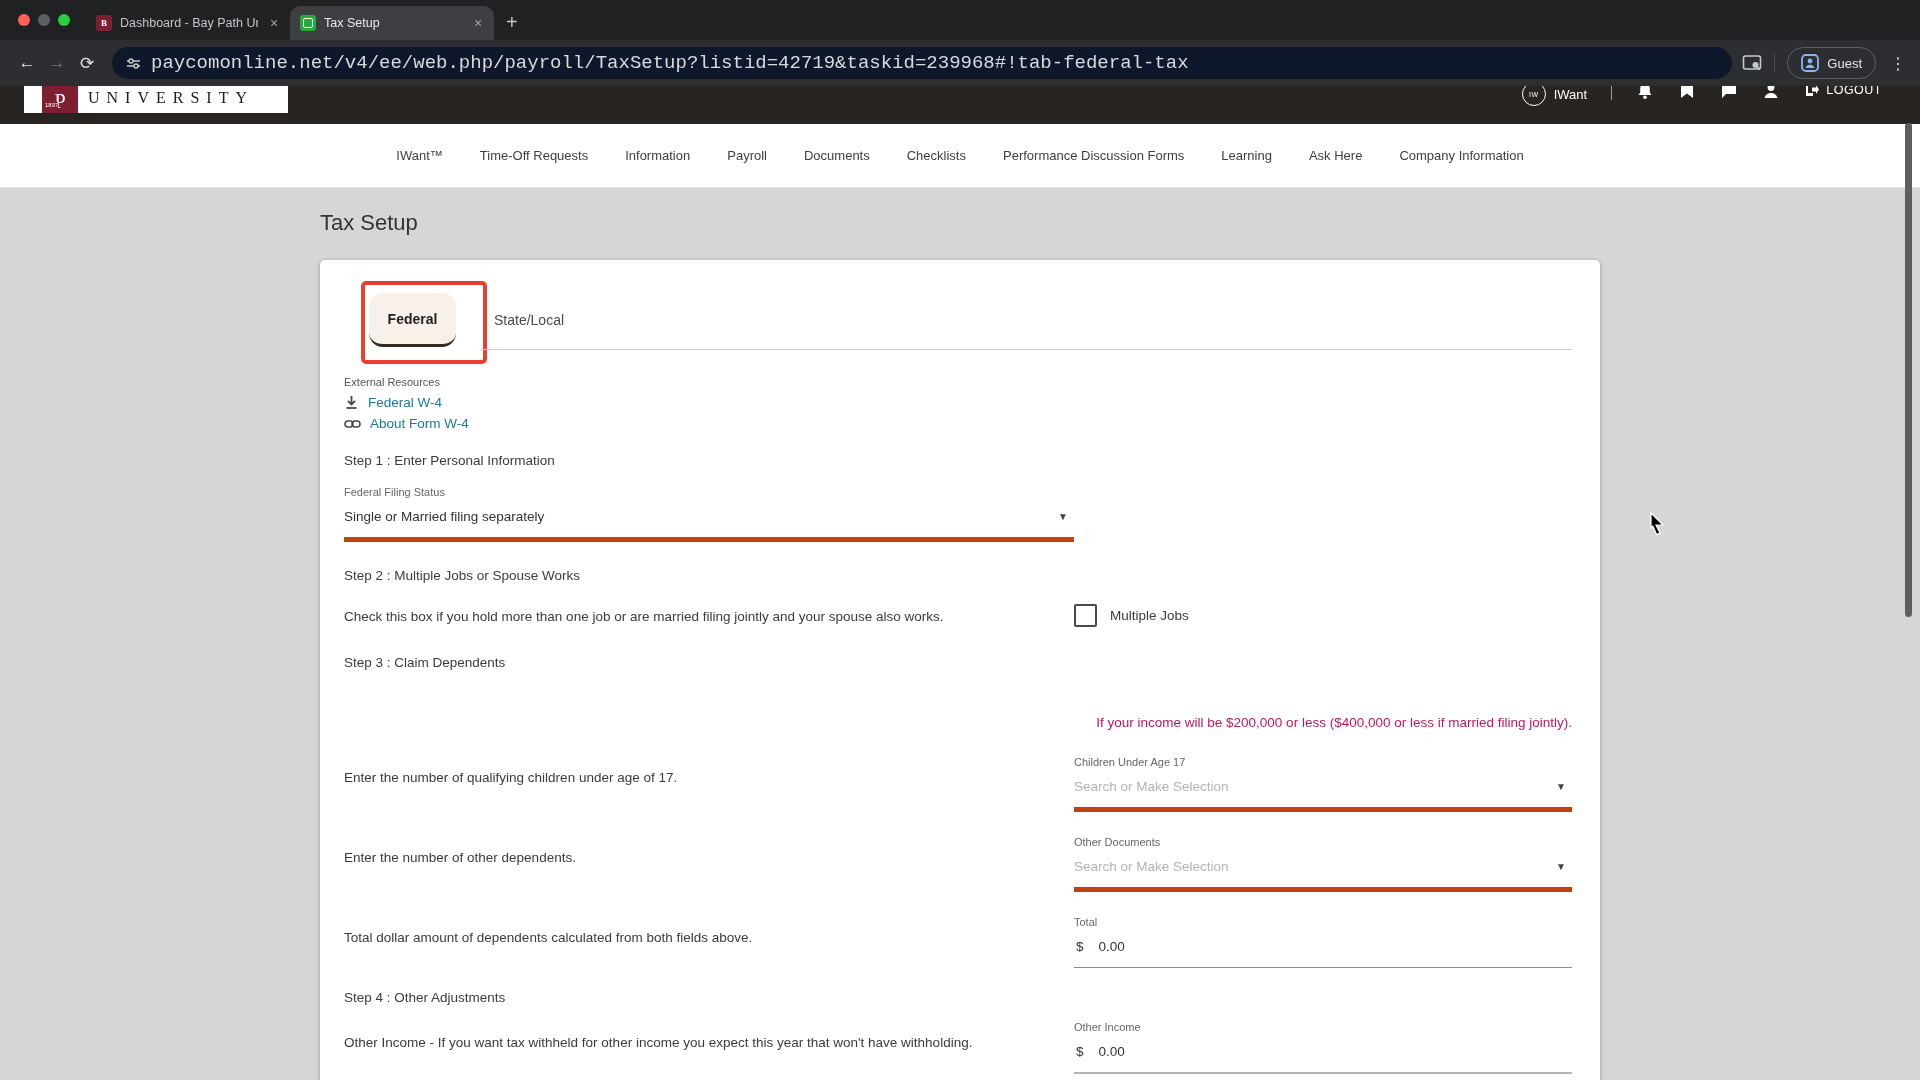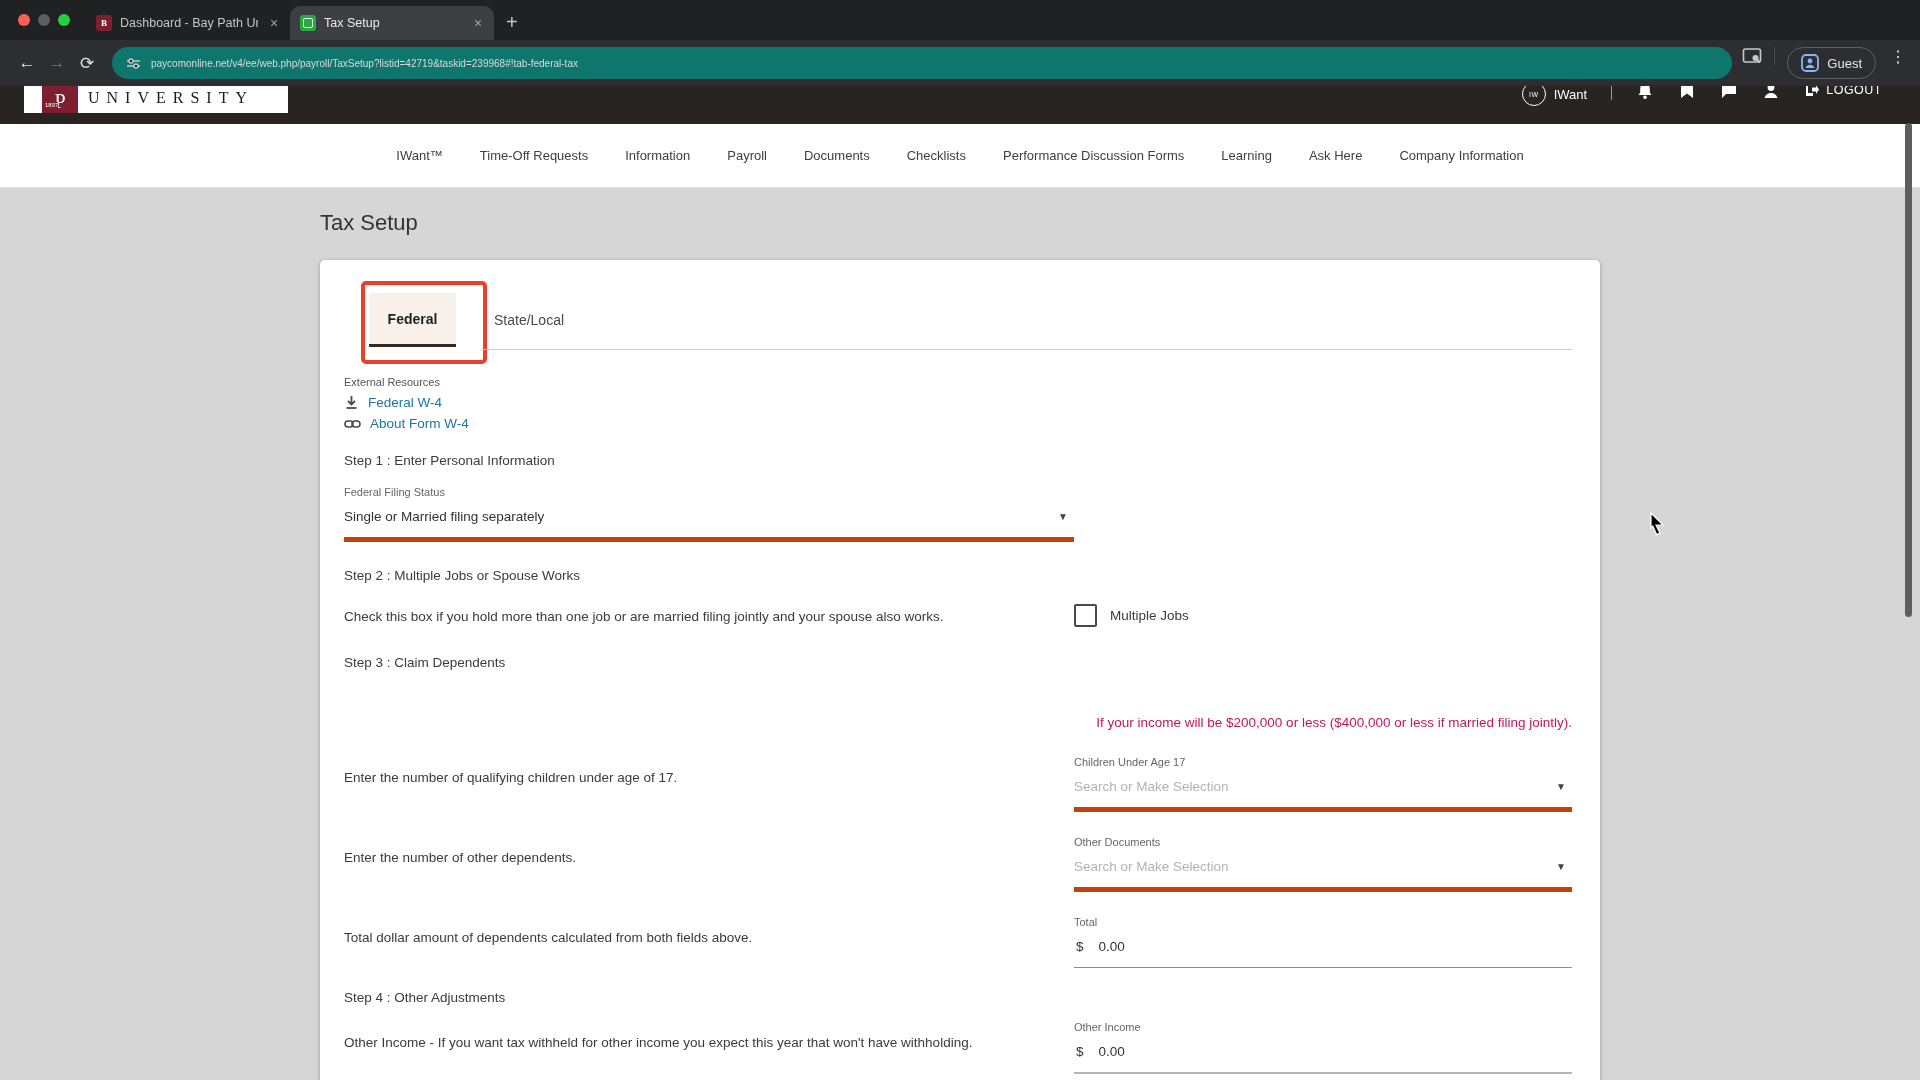--- a/index.html
+++ b/index.html
@@ -22,23 +22,23 @@
            color:#fff;font-size:9px;font-family:"Liberation Serif",serif;font-weight:bold;}
   .fav-bp{background:#7d1f31;}
   .fav-paycom{background:#27aa3e;}
   .fav-paycom span{width:8px;height:8px;border:1.5px solid #fff;border-radius:2px;display:block;}
   .tab-title{flex:1;white-space:nowrap;overflow:hidden;}
   .tab-close{color:#9fa3a7;font-size:14px;width:16px;text-align:center;flex:none;}
   .newtab{color:#c3c6c9;font-size:20px;margin:0 0 6px 12px;}
   .toolbar{height:46px;background:#2c2e31;display:flex;align-items:center;padding:0 12px;}
   .navbtn{color:#dfe1e4;font-size:17px;width:30px;text-align:center;}
   .navbtn.fwd{color:#72767a;}
-  .urlpill{flex:1;height:32px;background:#0f766e;border-radius:16px;display:flex;align-items:center;
-           padding:0 14px;gap:10px;margin:0 10px;color:#d8dadd;font-size:10px;white-space:nowrap;overflow:hidden;}
-  .tb-right{display:flex;gap:12px;}
+  .urlpill{flex:1;height:32px;background:#0f172a;border-radius:16px;display:flex;align-items:center;
+           padding:0 14px;gap:10px;margin:0 10px;color:#d8dadd;font-size:19px;white-space:nowrap;overflow:hidden;font-family:Liberation Mono, monospace;}
+  .tb-right{display:flex;align-items:center;gap:12px;}
   .tb-divider{width:1px;height:18px;background:#4a4d50;}
   .guest{height:30px;border:1px solid #5c6063;border-radius:16px;display:flex;align-items:center;gap:8px;
          padding:0 13px;color:#e5e7e9;font-size:13px;}
   .kebab{color:#dfe1e4;font-size:16px;width:20px;text-align:center;letter-spacing:0;}
   .chrome-svg{display:block;}
   
   .pc-header{position:relative;height:38px;background:#272422;overflow:hidden;}
   .logo-box{position:absolute;left:24px;top:0;width:246px;height:27px;background:#fff;display:flex;
             align-items:flex-start;padding-left:18px;gap:10px;overflow:hidden;}
   .logo-mark{width:36px;height:34px;background:#7d1f31;color:#fff;position:relative;flex:none;
@@ -59,21 +59,21 @@
   .nav-item{white-space:nowrap;}
   
   .content{width:1280px;margin:0 auto;}
   .page-title{font-size:22px;font-weight:400;color:#333;margin:22px 0 24px 0;}
   .card{background:#fff;border-radius:5px;box-shadow:0 1px 4px rgba(0,0,0,.28);position:relative;
         padding:0 28px 60px 24px;}
   .tabs-header{position:relative;height:100px;}
   .red-box{position:absolute;left:17px;top:21px;width:118px;height:75px;border:4px solid #e8402f;border-radius:5px;}
   .tab-federal{position:absolute;left:25px;top:33px;width:87px;height:51px;background:#f8f1ea;
                border-bottom:3px solid #342820;display:flex;align-items:center;justify-content:center;
-               font-size:14px;font-weight:bold;color:#222;}
+               font-size:14px;font-weight:bold;color:#222;border-radius:14px;}
   .tab-state{position:absolute;left:150px;top:33px;height:54px;display:flex;align-items:center;
              font-size:14px;color:#4a4a4a;}
   .tabs-divider{position:absolute;left:137px;right:0px;top:89px;border-top:1px solid #cccccc;height:0;}
   .resources{margin-top:16px;}
   .res-heading{font-size:11px;color:#555;margin-bottom:7px;}
   .res-link{display:flex;align-items:center;gap:9px;color:#1b75a0;font-size:13.5px;margin-bottom:6px;cursor:pointer;}
   .step-heading{font-size:13.5px;font-weight:normal;color:#3b3b3b;}
   .frow{display:grid;grid-template-columns:1fr 498px;align-items:start;}
   .frow .desc{font-size:13.5px;color:#3b3b3b;padding-top:14px;padding-right:70px;}
   .field .f-label{font-size:11px;color:#666;}

